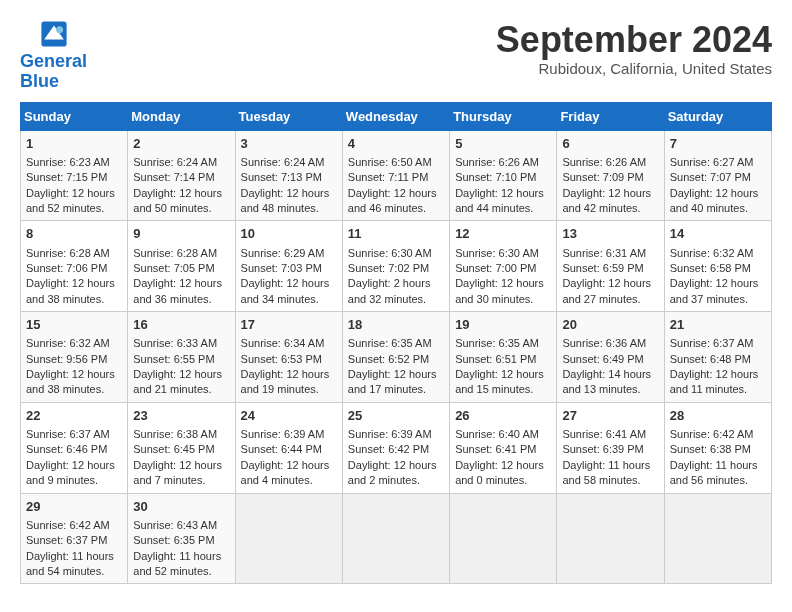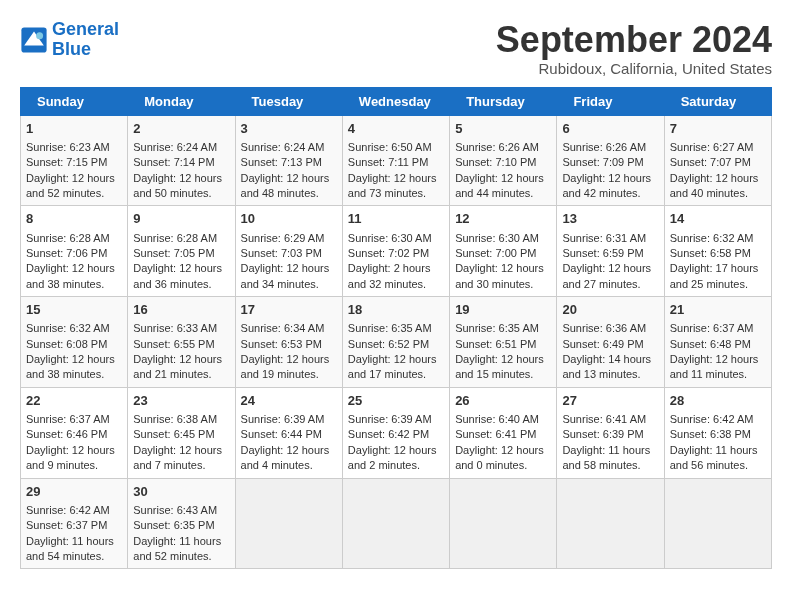--- a/index.html
+++ b/index.html
@@ -13,20 +13,21 @@
     .header-area {
       display: flex;
       align-items: flex-start;
       justify-content: space-between;
       margin-bottom: 10px;
     }
     .logo {
       display: flex;
       align-items: center;
       gap: 4px;
+      flex-direction: column;
     }
     .logo-text {
       font-size: 18px;
       font-weight: bold;
       color: #333;
       line-height: 1.1;
     }
     .logo-text span {
       color: #1a6fc4;
     }
@@ -48,21 +49,21 @@
       color: #555;
     }
     table {
       width: 100%;
       border-collapse: collapse;
       font-size: 11px;
     }
     thead tr th {
       background-color: #1a6fc4;
       color: #fff;
-      padding: 6px 16px;
+      padding: 6px 3px;
       text-align: left;
       font-size: 13px;
       font-weight: bold;
       border: 1px solid #1a6fc4;
     }
     tbody tr td {
       border: 1px solid #ccc;
       vertical-align: top;
       padding: 4px 5px;
       min-height: 80px;
@@ -122,36 +123,36 @@
         <th>Thursday</th>
         <th>Friday</th>
         <th>Saturday</th>
       </tr>
   </thead>
   <tbody id="calendar-body">
   <tr>
         <td><span class="day-num">1</span><span>Sunrise: 6:23 AM</span><br><span>Sunset: 7:15 PM</span><br><span>Daylight: 12 hours and 52 minutes.</span></td>
         <td><span class="day-num">2</span><span>Sunrise: 6:24 AM</span><br><span>Sunset: 7:14 PM</span><br><span>Daylight: 12 hours and 50 minutes.</span></td>
         <td><span class="day-num">3</span><span>Sunrise: 6:24 AM</span><br><span>Sunset: 7:13 PM</span><br><span>Daylight: 12 hours and 48 minutes.</span></td>
-        <td><span class="day-num">4</span><span>Sunrise: 6:50 AM</span><br><span>Sunset: 7:11 PM</span><br><span>Daylight: 12 hours and 73 minutes.</span></td>
+        <td><span class="day-num">4</span><span>Sunrise: 6:50 AM</span><br><span>Sunset: 7:11 PM</span><br><span>Daylight: 12 hours and 46 minutes.</span></td>
         <td><span class="day-num">5</span><span>Sunrise: 6:26 AM</span><br><span>Sunset: 7:10 PM</span><br><span>Daylight: 12 hours and 44 minutes.</span></td>
         <td><span class="day-num">6</span><span>Sunrise: 6:26 AM</span><br><span>Sunset: 7:09 PM</span><br><span>Daylight: 12 hours and 42 minutes.</span></td>
         <td><span class="day-num">7</span><span>Sunrise: 6:27 AM</span><br><span>Sunset: 7:07 PM</span><br><span>Daylight: 12 hours and 40 minutes.</span></td>
       </tr>
       <tr>
         <td><span class="day-num">8</span><span>Sunrise: 6:28 AM</span><br><span>Sunset: 7:06 PM</span><br><span>Daylight: 12 hours and 38 minutes.</span></td>
         <td><span class="day-num">9</span><span>Sunrise: 6:28 AM</span><br><span>Sunset: 7:05 PM</span><br><span>Daylight: 12 hours and 36 minutes.</span></td>
         <td><span class="day-num">10</span><span>Sunrise: 6:29 AM</span><br><span>Sunset: 7:03 PM</span><br><span>Daylight: 12 hours and 34 minutes.</span></td>
         <td><span class="day-num">11</span><span>Sunrise: 6:30 AM</span><br><span>Sunset: 7:02 PM</span><br><span>Daylight: 2 hours and 32 minutes.</span></td>
         <td><span class="day-num">12</span><span>Sunrise: 6:30 AM</span><br><span>Sunset: 7:00 PM</span><br><span>Daylight: 12 hours and 30 minutes.</span></td>
         <td><span class="day-num">13</span><span>Sunrise: 6:31 AM</span><br><span>Sunset: 6:59 PM</span><br><span>Daylight: 12 hours and 27 minutes.</span></td>
-        <td><span class="day-num">14</span><span>Sunrise: 6:32 AM</span><br><span>Sunset: 6:58 PM</span><br><span>Daylight: 17 hours and 25 minutes.</span></td>
+        <td><span class="day-num">14</span><span>Sunrise: 6:32 AM</span><br><span>Sunset: 6:58 PM</span><br><span>Daylight: 12 hours and 37 minutes.</span></td>
       </tr>
       <tr>
-        <td><span class="day-num">15</span><span>Sunrise: 6:32 AM</span><br><span>Sunset: 6:08 PM</span><br><span>Daylight: 12 hours and 38 minutes.</span></td>
+        <td><span class="day-num">15</span><span>Sunrise: 6:32 AM</span><br><span>Sunset: 9:56 PM</span><br><span>Daylight: 12 hours and 38 minutes.</span></td>
         <td><span class="day-num">16</span><span>Sunrise: 6:33 AM</span><br><span>Sunset: 6:55 PM</span><br><span>Daylight: 12 hours and 21 minutes.</span></td>
         <td><span class="day-num">17</span><span>Sunrise: 6:34 AM</span><br><span>Sunset: 6:53 PM</span><br><span>Daylight: 12 hours and 19 minutes.</span></td>
         <td><span class="day-num">18</span><span>Sunrise: 6:35 AM</span><br><span>Sunset: 6:52 PM</span><br><span>Daylight: 12 hours and 17 minutes.</span></td>
         <td><span class="day-num">19</span><span>Sunrise: 6:35 AM</span><br><span>Sunset: 6:51 PM</span><br><span>Daylight: 12 hours and 15 minutes.</span></td>
         <td><span class="day-num">20</span><span>Sunrise: 6:36 AM</span><br><span>Sunset: 6:49 PM</span><br><span>Daylight: 14 hours and 13 minutes.</span></td>
         <td><span class="day-num">21</span><span>Sunrise: 6:37 AM</span><br><span>Sunset: 6:48 PM</span><br><span>Daylight: 12 hours and 11 minutes.</span></td>
       </tr>
       <tr>
         <td><span class="day-num">22</span><span>Sunrise: 6:37 AM</span><br><span>Sunset: 6:46 PM</span><br><span>Daylight: 12 hours and 9 minutes.</span></td>
         <td><span class="day-num">23</span><span>Sunrise: 6:38 AM</span><br><span>Sunset: 6:45 PM</span><br><span>Daylight: 12 hours and 7 minutes.</span></td>

